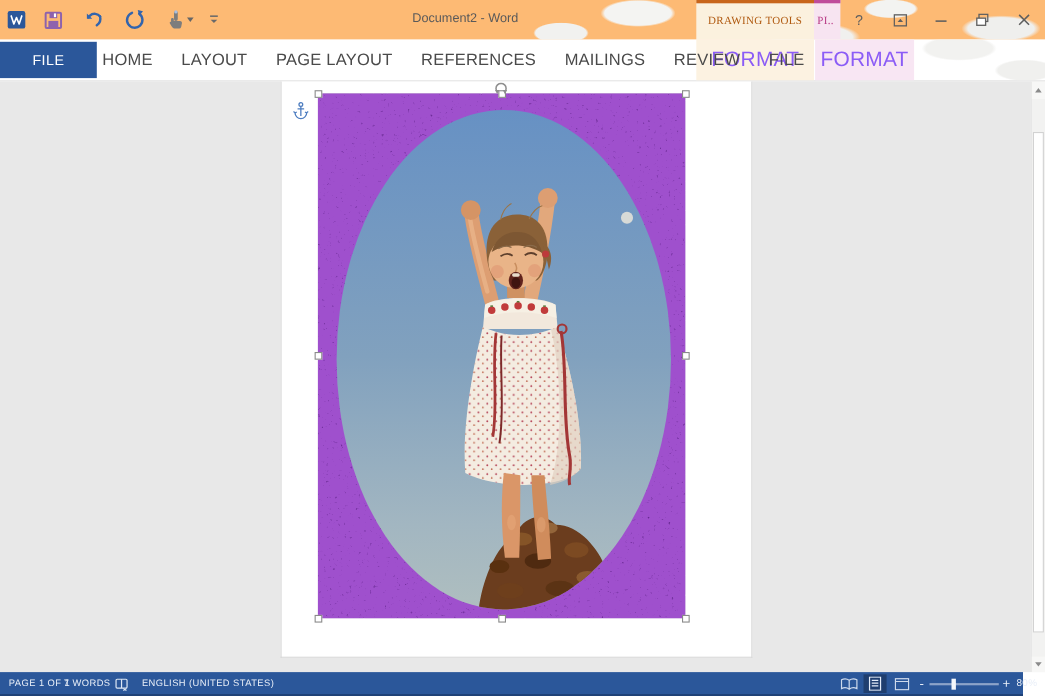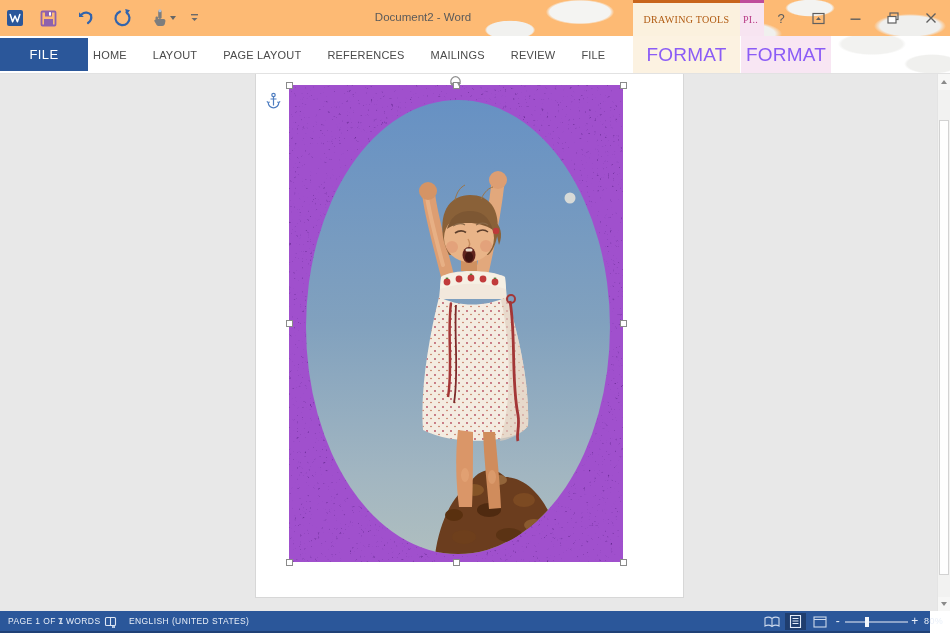--- a/index.html
+++ b/index.html
@@ -26,21 +26,21 @@
   .winctl { position:absolute; top:8px; width:22px; height:20px; display:flex; align-items:center; justify-content:center; color:#5f5f5f; font-size:13px; }
 
   
   .tabrow { position:absolute; left:0; top:36px; width:950px; height:38px; background:#fff; border-bottom:1px solid #e2e2e2; }
   .tabrow .clouds2 { position:absolute; left:832px; top:0; width:118px; height:37px;
     background: radial-gradient(55px 18px at 40px 8px, #f2f2f0 55%, rgba(255,255,255,0) 62%),
                 radial-gradient(45px 16px at 100px 28px, #f0f0ee 55%, rgba(255,255,255,0) 62%); }
   .file-tab { position:absolute; left:0; top:2px; width:88px; height:33px; background:#2b579a; color:#fff;
     display:flex; align-items:center; justify-content:center; font-size:13px; letter-spacing:.4px; cursor:default; }
   .tabs { position:absolute; left:80px; top:0; height:37px; display:flex; list-style:none; }
-  .tabs li { padding:0 13px; height:37px; display:flex; align-items:center; font-size:11px; color:#4a4a4a; letter-spacing:.2px; white-space:nowrap; cursor:default; }
+  .tabs li { padding:0 13px; height:37px; display:flex; align-items:center; font-size:15px; color:#4a4a4a; letter-spacing:.2px; white-space:nowrap; cursor:default; }
   .ctx-tab { position:absolute; top:0; height:37px; display:flex; align-items:center; justify-content:center; font-size:19px; color:#8b5cf6; letter-spacing:.2px; }
   .ctx-tab.drawing { left:633px; width:107px; background:#fcf2e1; }
   .ctx-tab.picture { left:741px; width:90px; background:#f8e6f3; }
   .account-caret { position:absolute; left:893px; top:53px; }
   .avatar { position:absolute; left:906px; top:39px; width:31px; height:31px; background:#9d9d9d; }
   .avatar svg { display:block; }
 
   .caret-down { width:0; height:0; border-left:3.5px solid transparent; border-right:3.5px solid transparent; border-top:4px solid #666; }
 
   

